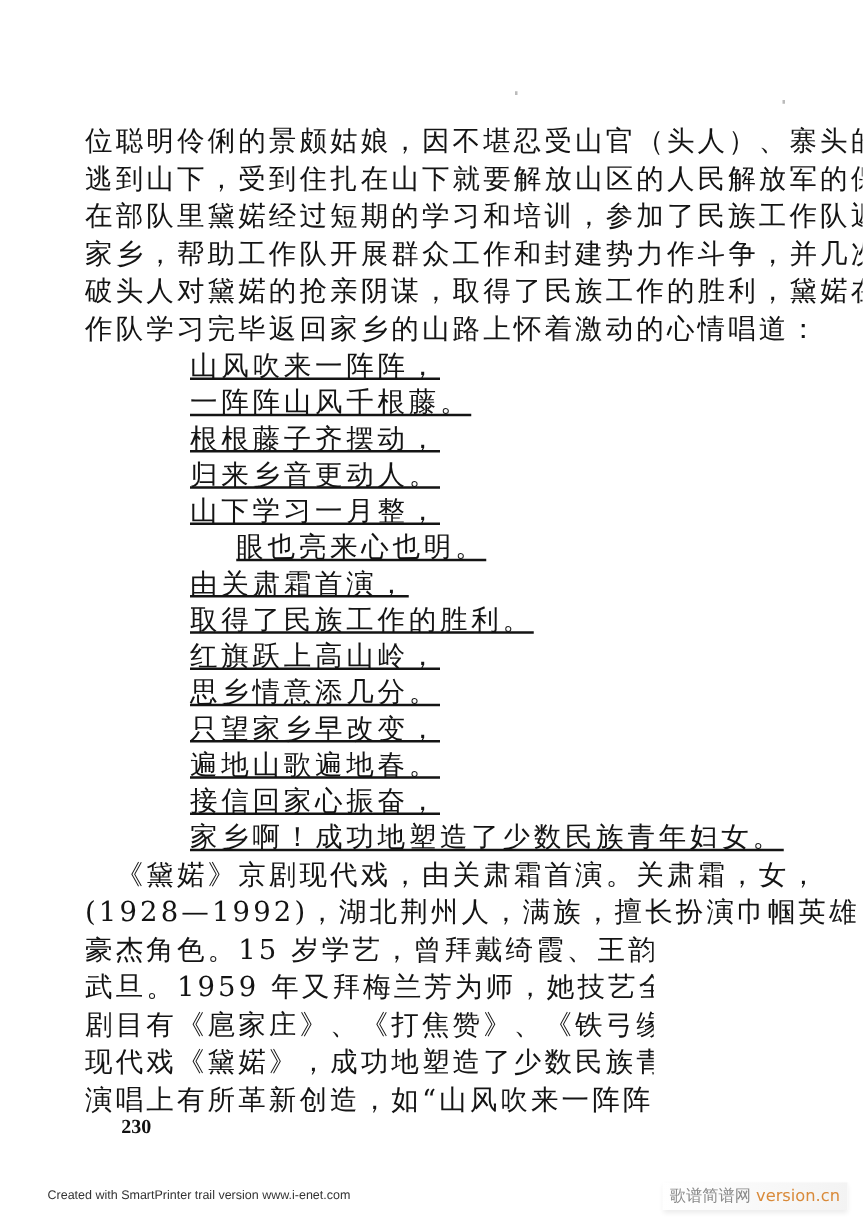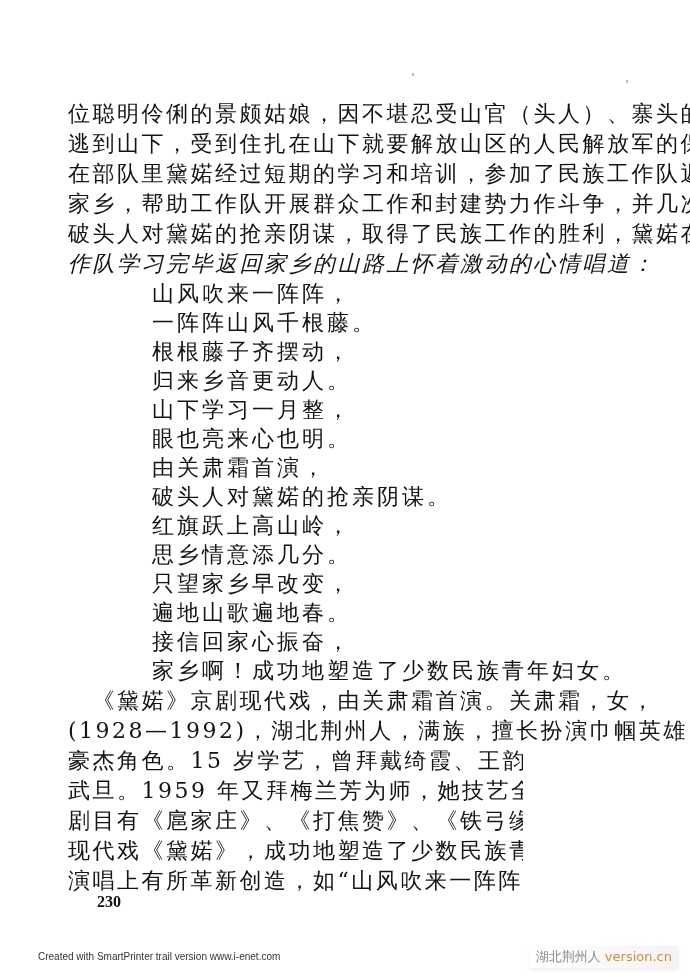--- a/index.html
+++ b/index.html
@@ -24,21 +24,21 @@
     }
     .line {
       position: absolute;
       white-space: nowrap;
       font-size: 22px;
       line-height: 30px;
       letter-spacing: 2.5px;
       color: #141414;
     }
     .para-line { left: 68px; }
-    .poem-line { left: 152px; letter-spacing: 3px; }
+    .poem-line { left: 152px; letter-spacing: 3px; text-decoration: underline; }
     .clip-right {
       overflow: hidden;
       width: 455px;
     }
     .page-number {
       position: absolute;
       left: 97px;
       top: 880px;
       font-size: 16px;
       font-weight: bold;
@@ -80,32 +80,32 @@
 
   <div class="speck" style="left:412px;top:73px;"></div>
   <div class="speck" style="left:626px;top:80px;"></div>
 
   <div>
     <div class="line para-line" style="top:99px;">位聪明伶俐的景颇姑娘，因不堪忍受山官（头人）、寨头的欺压</div>
     <div class="line para-line" style="top:129px;">逃到山下，受到住扎在山下就要解放山区的人民解放军的保护，</div>
     <div class="line para-line" style="top:159px;">在部队里黛婼经过短期的学习和培训，参加了民族工作队返回</div>
     <div class="line para-line" style="top:189px;">家乡，帮助工作队开展群众工作和封建势力作斗争，并几次识</div>
     <div class="line para-line" style="top:219px;">破头人对黛婼的抢亲阴谋，取得了民族工作的胜利，黛婼在工</div>
-    <div class="line para-line" style="top:249px;font-style:italic;">作队学习完毕返回家乡的山路上怀着激动的心情唱道：</div>
+    <div class="line para-line" style="top:249px;">作队学习完毕返回家乡的山路上怀着激动的心情唱道：</div>
   </div>
 
   <div>
     <div class="line poem-line" style="top:279px;">山风吹来一阵阵，</div>
     <div class="line poem-line" style="top:308px;">一阵阵山风千根藤。</div>
     <div class="line poem-line" style="top:337px;">根根藤子齐摆动，</div>
     <div class="line poem-line" style="top:366px;">归来乡音更动人。</div>
     <div class="line poem-line" style="top:395px;">山下学习一月整，</div>
-    <div class="line poem-line" style="top:424px;">眼也亮来心也明。</div>
+    <div class="line poem-line" style="top:424px;margin-left:37px;">眼也亮来心也明。</div>
     <div class="line poem-line" style="top:453px;">由关肃霜首演，</div>
-    <div class="line poem-line" style="top:482px;">破头人对黛婼的抢亲阴谋。</div>
+    <div class="line poem-line" style="top:482px;">取得了民族工作的胜利。</div>
     <div class="line poem-line" style="top:511px;">红旗跃上高山岭，</div>
     <div class="line poem-line" style="top:540px;">思乡情意添几分。</div>
     <div class="line poem-line" style="top:569px;">只望家乡早改变，</div>
     <div class="line poem-line" style="top:598px;">遍地山歌遍地春。</div>
     <div class="line poem-line" style="top:627px;text-align:right;">接信回家心振奋，</div>
     <div class="line poem-line" style="top:656px;">家乡啊！成功地塑造了少数民族青年妇女。</div>
   </div>
 
   <div>
     <div class="line para-line" style="top:686px;">　《黛婼》京剧现代戏，由关肃霜首演。关肃霜，女，</div>
@@ -115,16 +115,16 @@
     <div class="line para-line clip-right" style="top:806px;">剧目有《扈家庄》、《打焦赞》、《铁弓缘》等。196</div>
     <div class="line para-line clip-right" style="top:836px;">现代戏《黛婼》，成功地塑造了少数民族青年妇女</div>
     <div class="line para-line clip-right" style="top:866px;">演唱上有所革新创造，如“山风吹来一阵阵”这</div>
   </div>
 
   <div class="page-number" style="top:893px;">230</div>
 
   <div class="footer-credit">Created with SmartPrinter trail version www.i-enet.com</div>
 
   <div class="watermark">
-    <span class="wm-cn">湖北荆州人</span><span class="wm-en">version.cn</span>
+    <span class="wm-cn">歌谱简谱网</span><span class="wm-en">version.cn</span>
   </div>
 
 </div>
 
 </body></html>

